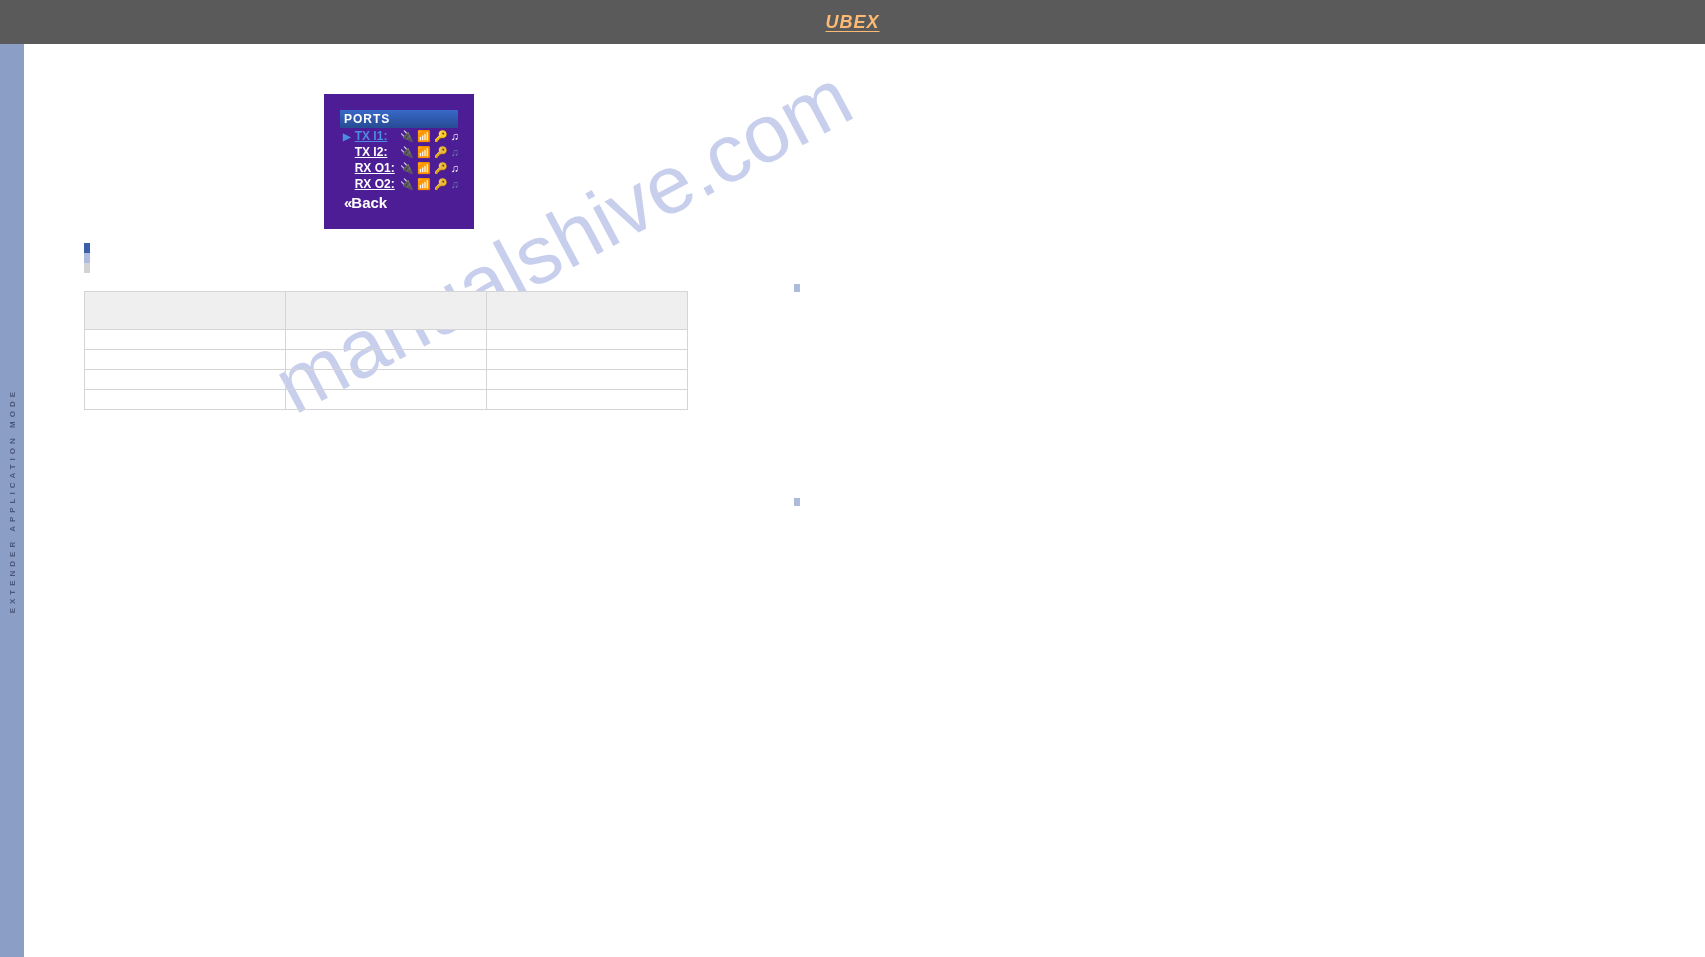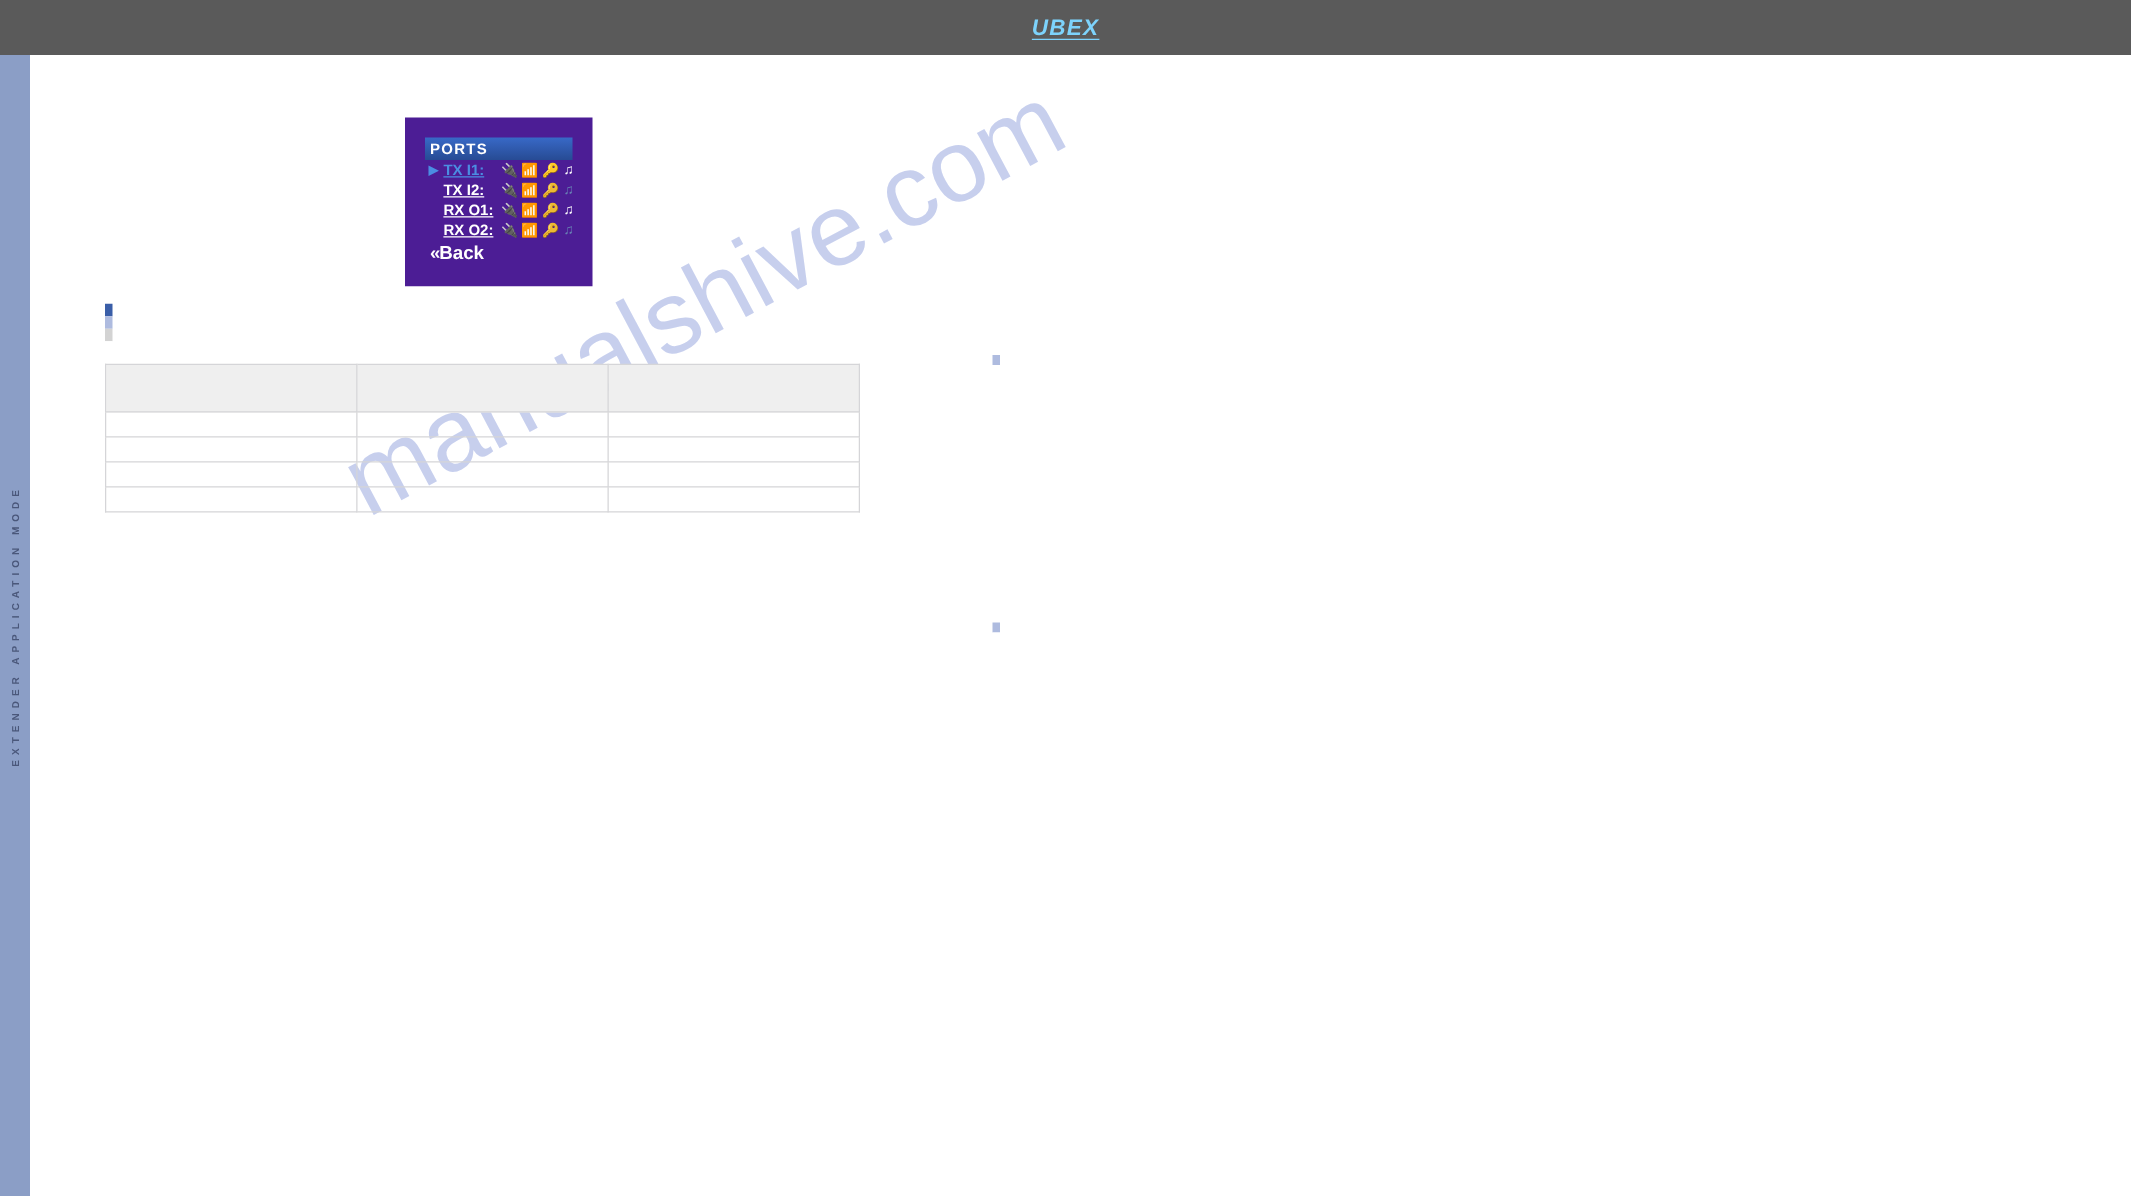--- a/index.html
+++ b/index.html
@@ -11,21 +11,21 @@
       overflow: hidden;
     }
     .top-bar {
       height: 44px;
       background: #5a5a5a;
       display: flex;
       align-items: center;
       justify-content: center;
     }
     .logo {
-      color: #7dd3fc;
+      color: #fdba74;
       font-family: Arial Black, Arial, sans-serif;
       font-size: 18px;
       font-weight: 900;
       font-style: italic;
       letter-spacing: 1px;
       text-decoration: underline;
       text-underline-offset: 3px;
     }
     .main-wrap { display: flex; }
     .left-rail {

